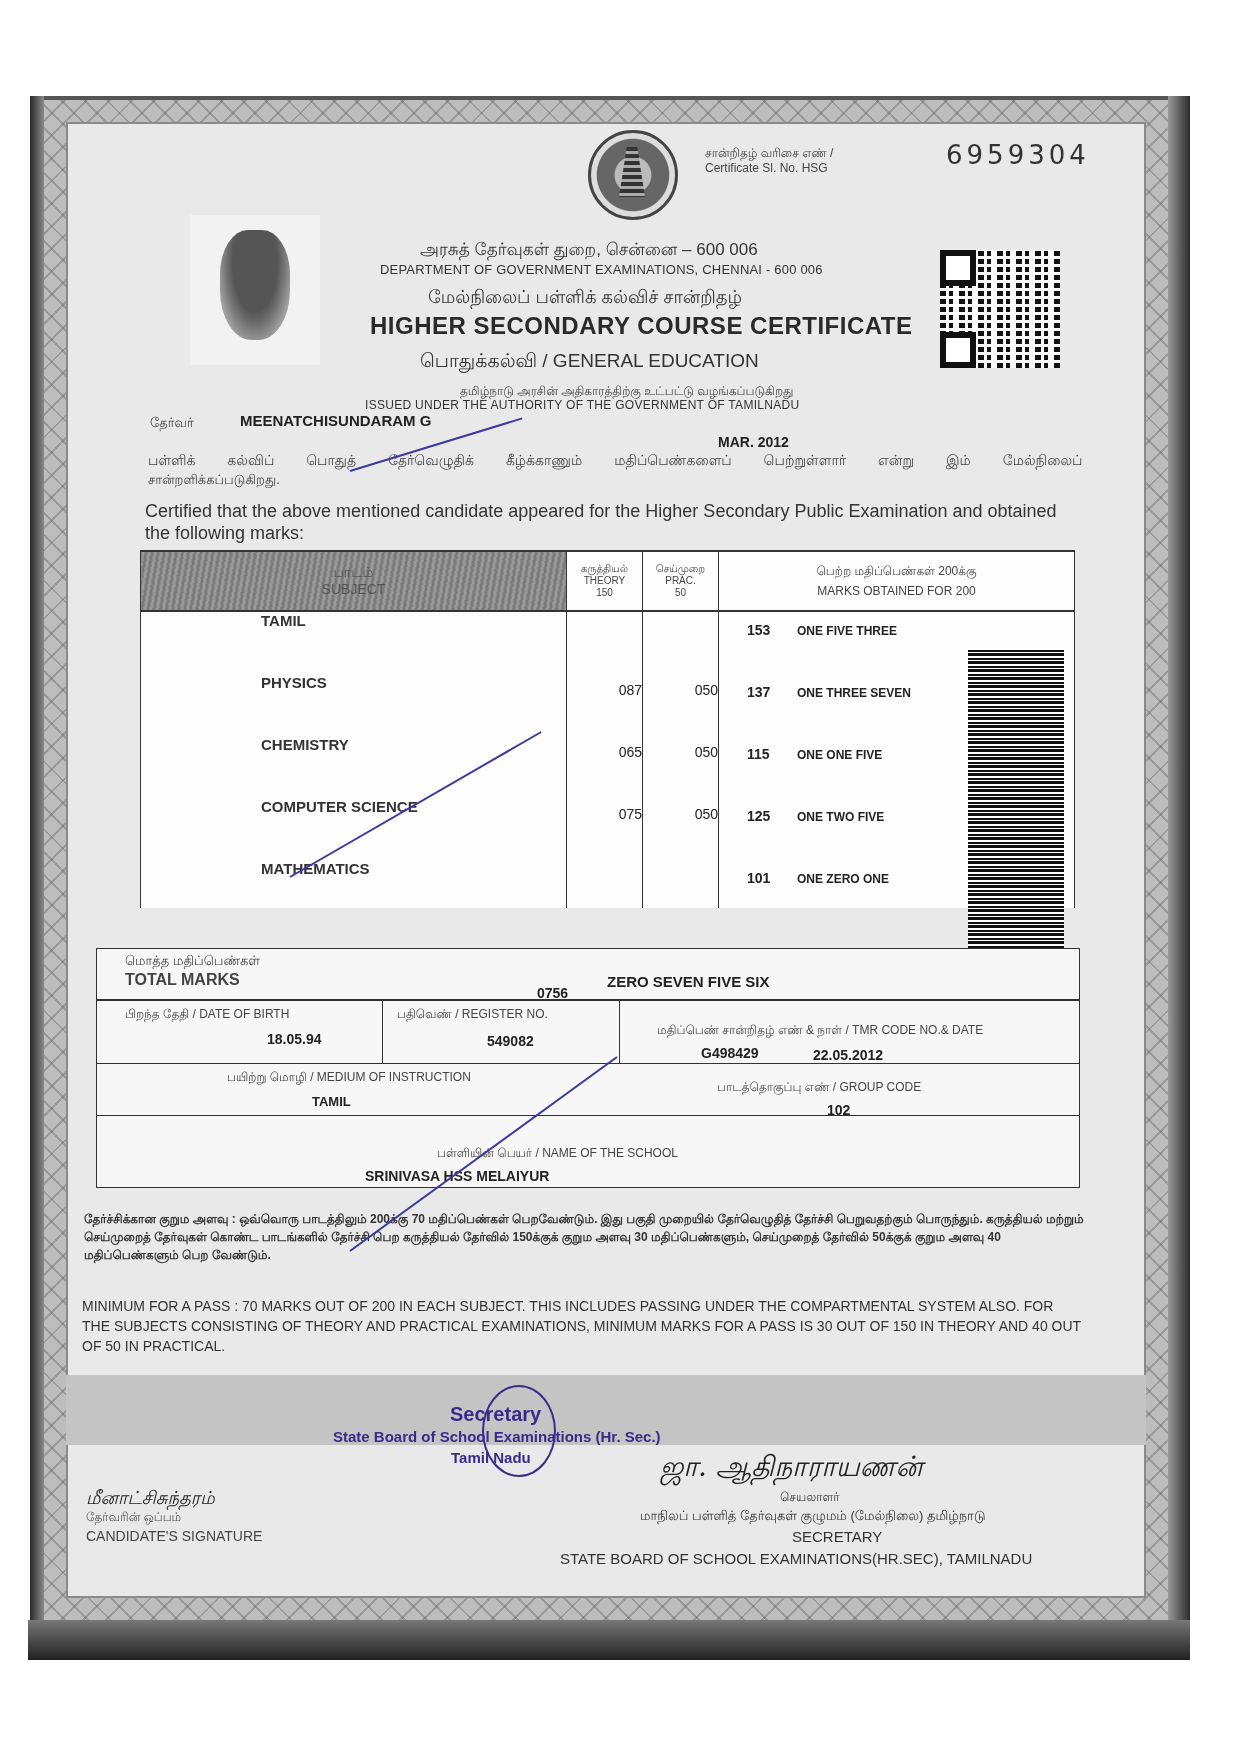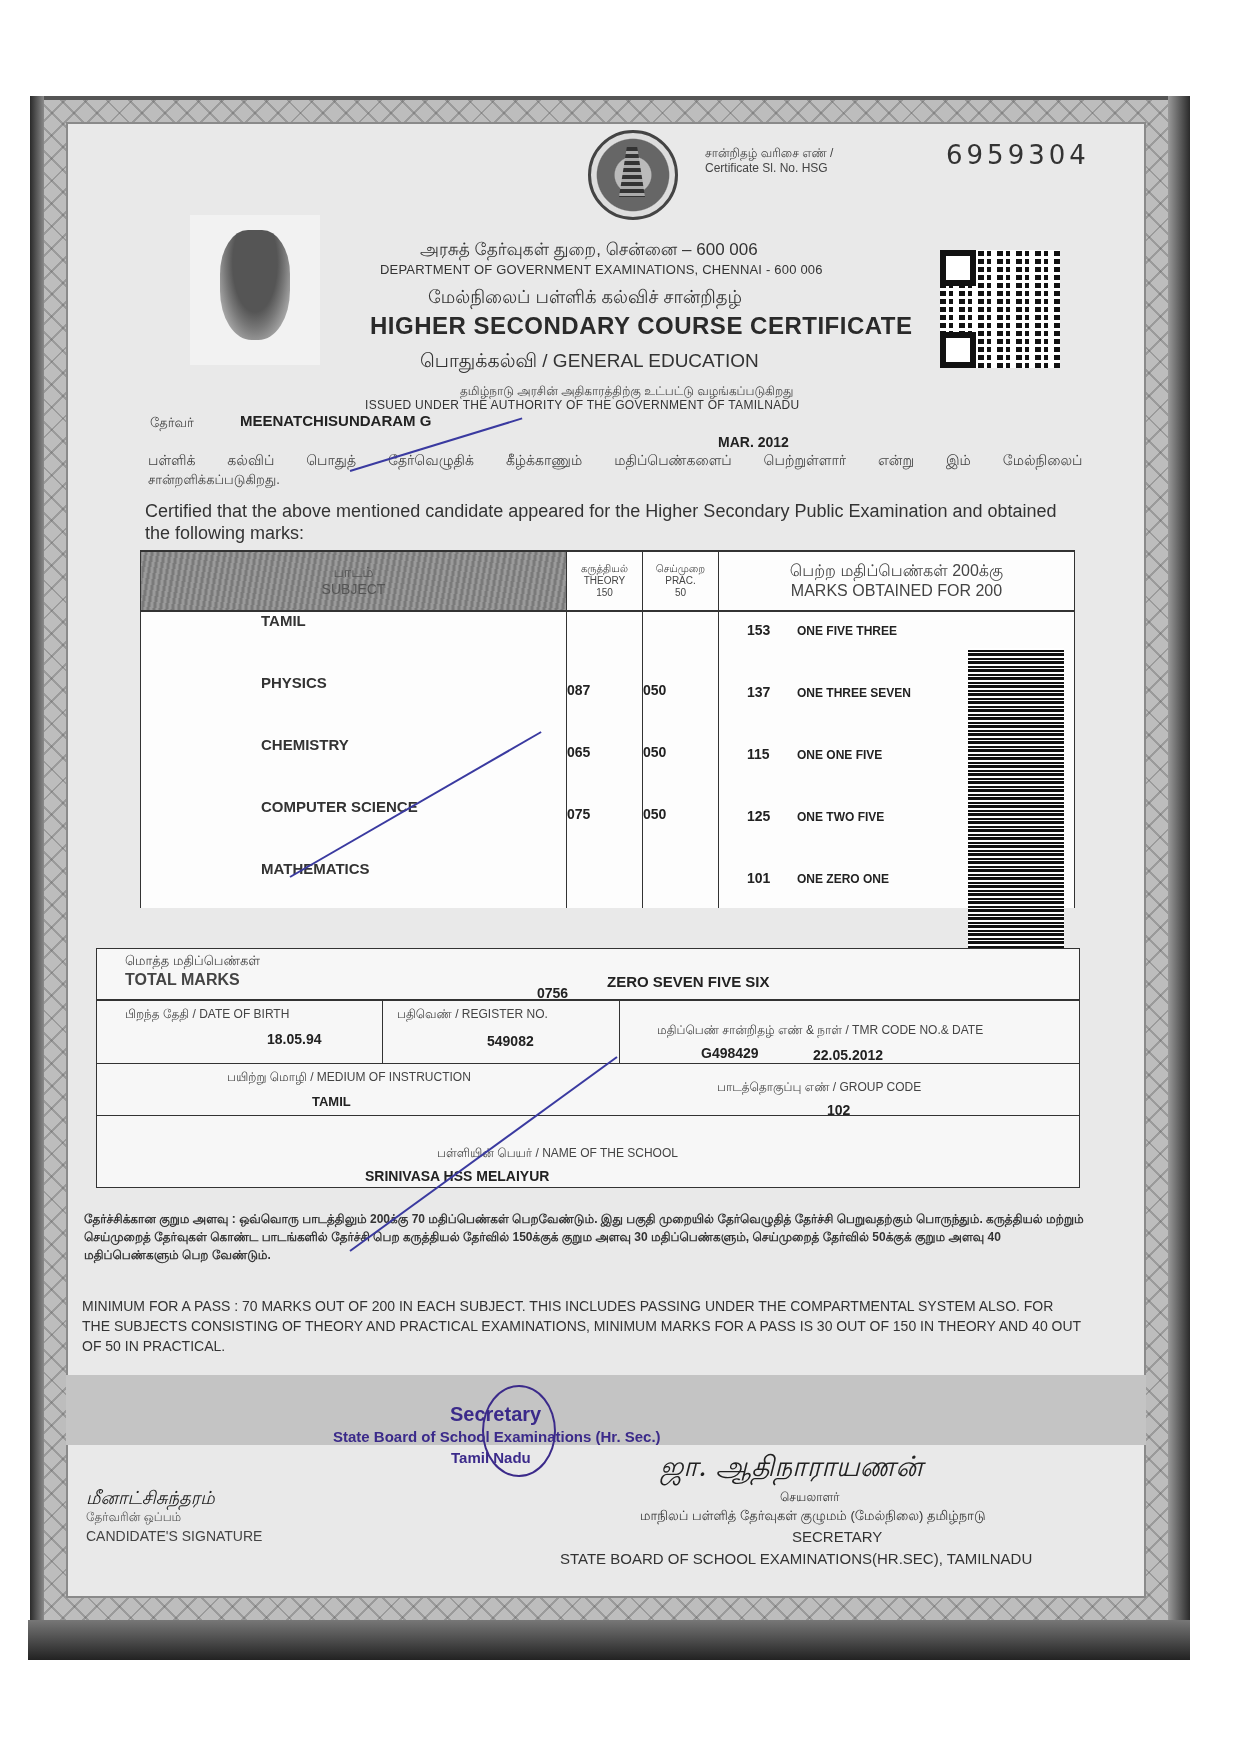--- a/index.html
+++ b/index.html
@@ -59,23 +59,23 @@
   .cert-text { left: 145px; top: 500px; width: 940px; font-size: 18px; line-height: 22px; color: #333; }
   table.marks {
     position: absolute; left: 140px; top: 550px; width: 935px; border-collapse: collapse;
     background: #fdfdfd;
   }
   table.marks th, table.marks td { border-left: 1px solid #333; border-right: 1px solid #333; padding: 0; }
   table.marks th { border-bottom: 2px solid #333; border-top: 2px solid #333; font-weight: normal; color: #444; }
   th.subject-h { width: 425px; height: 58px; background: repeating-linear-gradient(100deg,#9a9a9a 0 3px,#7a7a7a 3px 6px); font-size: 14px; }
   th.subject-h span { display: block; line-height: 17px; color: #555; text-align: center; }
   th.theory-h, th.prac-h { width: 75px; font-size: 10px; line-height: 12px; }
-  th.obt-h { font-size: 16px; line-height: 20px; }
+  th.obt-h { font-size: 12px; line-height: 20px; }
   td.subj { height: 62px; font-size: 15px; font-weight: bold; color: #333; padding-left: 120px !important; vertical-align: top; }
-  td.num { text-align: left; font-size: 14px; font-weight: bold; vertical-align: top; padding-top: 8px !important; }
+  td.num { text-align: right; font-size: 14px; font-weight: normal; vertical-align: top; padding-top: 8px !important; }
   td.obt { font-size: 13px; vertical-align: top; padding-top: 10px !important; padding-left: 28px !important; }
   td.obt .n { font-weight: bold; display: inline-block; width: 50px; font-size: 14px; }
   td.obt .w { font-weight: bold; font-size: 12px; }
   .barcode { position: absolute; left: 968px; top: 648px; width: 96px; height: 300px;
     background: repeating-linear-gradient(0deg,#111 0 2px,#fff 2px 4px,#111 4px 7px,#fff 7px 8px),
                 repeating-linear-gradient(90deg,transparent 0 5px,rgba(255,255,255,.7) 5px 8px); }
   .info-box { position: absolute; left: 96px; width: 984px; border: 1px solid #333; background: #f7f7f7; box-sizing: border-box; }
   .lbl { font-size: 12px; color: #444; position: absolute; }
   .val { font-size: 14px; font-weight: bold; color: #222; position: absolute; }
   .vline { position: absolute; width: 1px; background: #333; }

